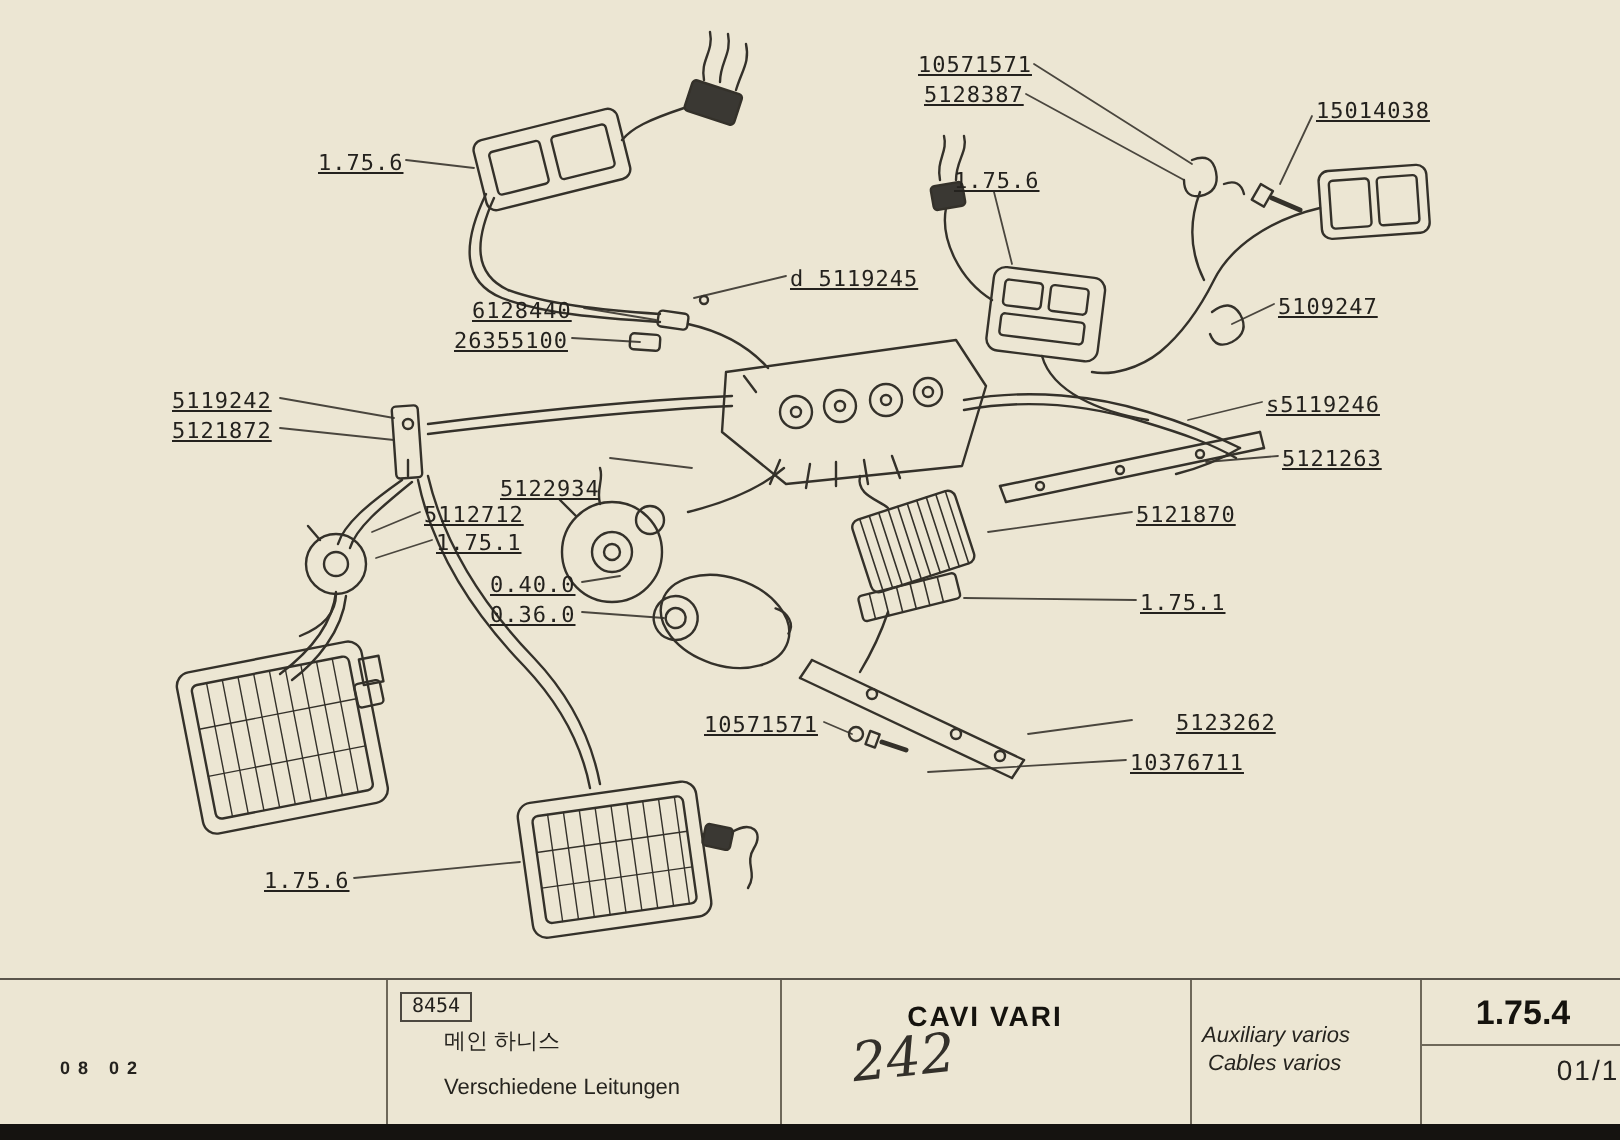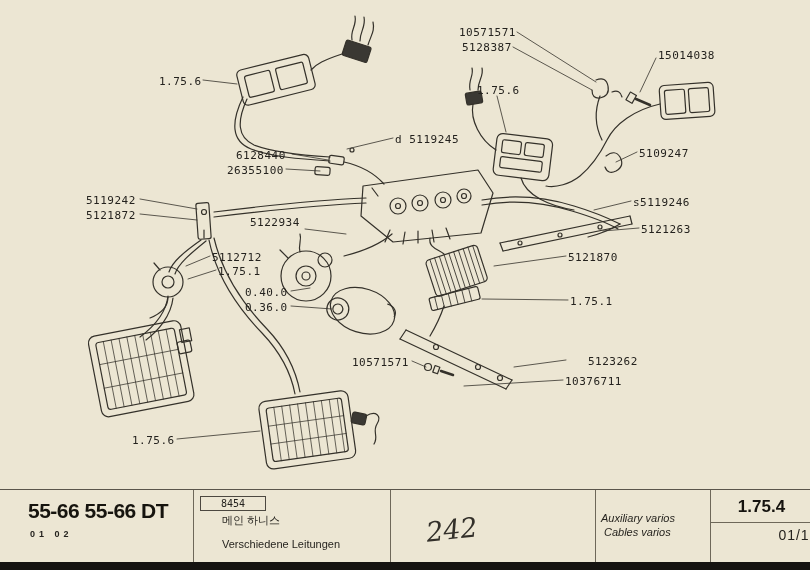--- a/index.html
+++ b/index.html
@@ -6,28 +6,28 @@
   body{
     width:810px;height:570px;position:relative;overflow:hidden;
     background:#ece6d3;
     font-family:"Liberation Sans",sans-serif;
     color:#24221e;
   }
   .drawing{position:absolute;left:0;top:0}
   .lbl{
     position:absolute;line-height:1;white-space:nowrap;
     font-family:"DejaVu Sans Mono",monospace;
-    font-size:11px;letter-spacing:.5px;color:#24221e;
+    font-size:11px;letter-spacing:.5px;color:#24221e;text-decoration:underline;
   }
   
   .footer{position:absolute;left:0;top:489px;width:810px;height:73px;border-top:1px solid #5a554b}
   .vdiv{position:absolute;top:0;bottom:0;width:1px;background:#6e6859}
   .model{position:absolute;left:28px;top:9px;font-size:21px;font-weight:bold;color:#16140e;letter-spacing:-.5px}
   .model-sub{position:absolute;left:30px;top:39px;font-size:9px;font-weight:bold;letter-spacing:4px}
-  .code-box{position:absolute;left:200px;top:6px;border:1px solid #4c4840;font-size:10px;padding:1px 20px;font-family:"DejaVu Sans Mono",monospace;background:transparent}
+  .code-box{position:absolute;left:200px;top:6px;border:1px solid #4c4840;font-size:10px;padding:1px 5px;font-family:"DejaVu Sans Mono",monospace;background:transparent}
   .korean{position:absolute;left:222px;top:23px;font-size:11px;color:#26241f}
   .german{position:absolute;left:222px;top:48px;font-size:11px;color:#26241f}
   .title{position:absolute;left:390px;width:205px;top:10px;text-align:center;font-weight:bold;font-size:14px;letter-spacing:1px;color:#15130e}
   .handwritten{position:absolute;left:426px;top:24px;font-size:27px;font-family:"DejaVu Serif",serif;font-style:italic;transform:rotate(-6deg);color:#33302a}
   .lang-en{position:absolute;left:601px;top:22px;font-size:11px;font-style:italic;color:#26241f}
   .lang-es{position:absolute;left:604px;top:36px;font-size:11px;font-style:italic;color:#26241f}
   .section{position:absolute;left:710px;width:103px;top:7px;text-align:center;font-weight:bold;font-size:17px;color:#15130e}
   .secline{position:absolute;left:710px;width:100px;top:32px;height:1px;background:#6e6859}
   .sheet{position:absolute;left:750px;width:88px;top:37px;font-size:14px;letter-spacing:1px;text-align:center}
   .bottom-strip{position:absolute;left:0;top:562px;width:810px;height:8px;background:#151310}
@@ -246,46 +246,46 @@
     <span class="lbl" style="left:658px;top:50px">15014038</span>
     <span class="lbl" style="left:159px;top:76px">1.75.6</span>
     <span class="lbl" style="left:477px;top:85px">1.75.6</span>
     <span class="lbl" style="left:395px;top:134px">d 5119245</span>
     <span class="lbl" style="left:236px;top:150px">6128440</span>
     <span class="lbl" style="left:227px;top:165px">26355100</span>
     <span class="lbl" style="left:639px;top:148px">5109247</span>
     <span class="lbl" style="left:86px;top:195px">5119242</span>
     <span class="lbl" style="left:86px;top:210px">5121872</span>
     <span class="lbl" style="left:633px;top:197px">s5119246</span>
-    <span class="lbl" style="left:250px;top:217px">5122934</span>
+    <span class="lbl" style="left:250px;top:239px">5122934</span>
     <span class="lbl" style="left:641px;top:224px">5121263</span>
     <span class="lbl" style="left:212px;top:252px">5112712</span>
     <span class="lbl" style="left:218px;top:266px">1.75.1</span>
     <span class="lbl" style="left:568px;top:252px">5121870</span>
     <span class="lbl" style="left:245px;top:287px">0.40.0</span>
     <span class="lbl" style="left:245px;top:302px">0.36.0</span>
     <span class="lbl" style="left:570px;top:296px">1.75.1</span>
     <span class="lbl" style="left:352px;top:357px">10571571</span>
     <span class="lbl" style="left:588px;top:356px">5123262</span>
     <span class="lbl" style="left:565px;top:376px">10376711</span>
     <span class="lbl" style="left:132px;top:435px">1.75.6</span>
   </div>
 
   <div class="footer">
-    <div class="model">55-66 55-66 DT</div>
-    <div class="model-sub">01 02</div>
+    <div class="model-sub">08 02</div>
 
     <div class="vdiv" style="left:193px"></div>
 
     <span class="code-box">8454</span>
     <div class="korean">메인 하니스</div>
     <div class="german">Verschiedene Leitungen</div>
 
     <div class="vdiv" style="left:390px"></div>
 
+    <div class="title">CAVI VARI</div>
     <div class="handwritten">242</div>
 
     <div class="vdiv" style="left:595px"></div>
 
     <div class="lang-en">Auxiliary varios</div>
     <div class="lang-es">Cables varios</div>
 
     <div class="vdiv" style="left:710px"></div>
 
     <div class="section">1.75.4</div>

